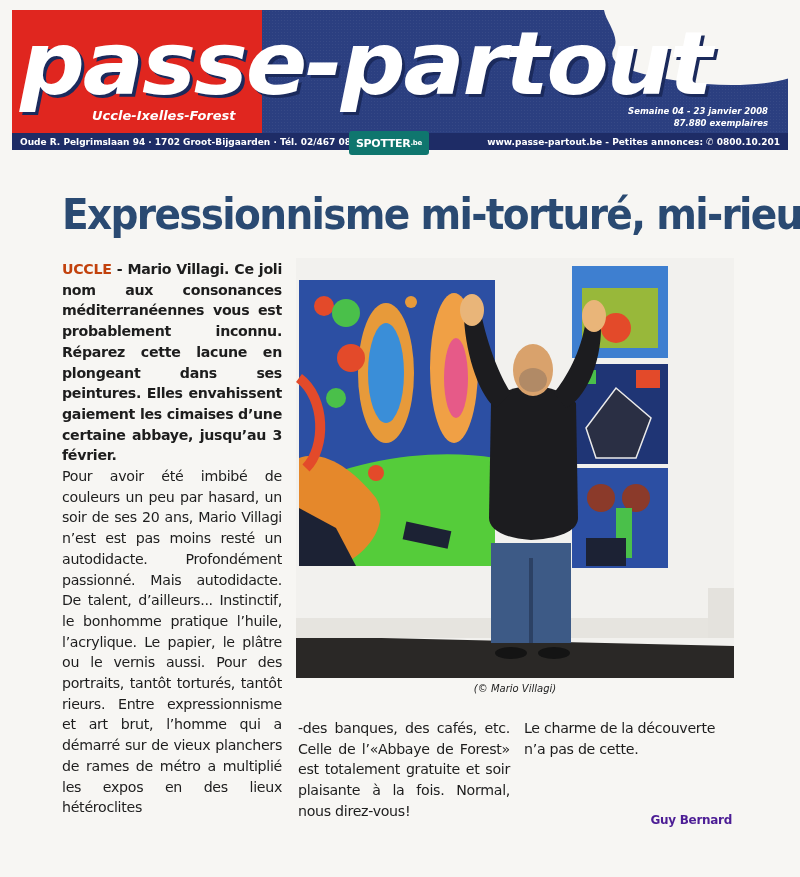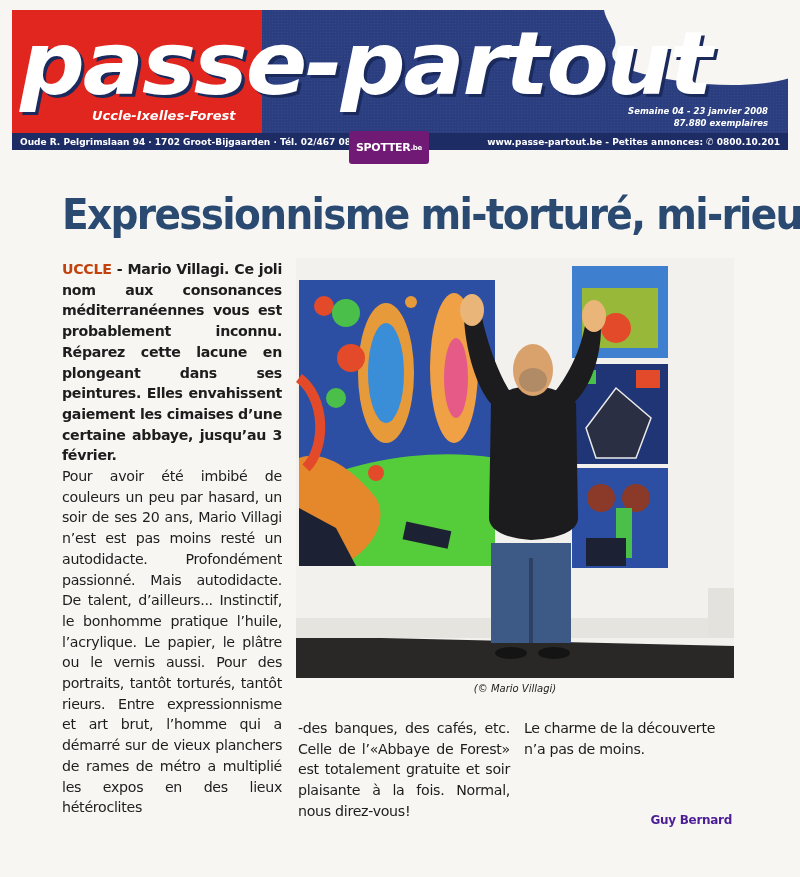--- a/index.html
+++ b/index.html
@@ -17,21 +17,21 @@
               font-style: italic; font-size: 88px; color: #ffffff; letter-spacing: -2px; line-height: 100px;
               text-shadow: 3px 3px 0 #1b2a5c; transform: scaleX(1.03); transform-origin: left; }
   .mh-region { position: absolute; left: 80px; top: 98px; font-family: "DejaVu Sans", sans-serif; font-weight: bold;
                font-style: italic; font-size: 13px; color: #ffffff; }
   .mh-week { position: absolute; right: 20px; top: 95px; text-align: right; font-family: "DejaVu Sans", sans-serif;
              font-style: italic; font-weight: bold; font-size: 8.5px; color: #ffffff; line-height: 12px; }
   .mh-bar { position: absolute; left: 0; top: 123px; width: 776px; height: 17px; background: #1e2c66;
             display: flex; align-items: center; justify-content: space-between; padding: 0 8px; }
   .mh-address { font-family: "DejaVu Sans", sans-serif; font-weight: bold; font-size: 9px; color: #ffffff; white-space: nowrap; }
   .mh-web { font-family: "DejaVu Sans", sans-serif; font-weight: bold; font-size: 9px; color: #ffffff; white-space: nowrap; }
-  .spotter { position: absolute; left: 337px; top: 121px; width: 80px; height: 33px; background: #701a75; border-radius: 3px;
+  .spotter { position: absolute; left: 337px; top: 121px; width: 80px; height: 24px; background: #0f766e; border-radius: 3px;
              color: #fff; font-family: "DejaVu Sans", sans-serif; font-weight: bold; font-size: 11px;
              display: flex; align-items: center; justify-content: center; letter-spacing: -0.3px; }
   .spotter small { font-size: 7px; }
 
   
   .headline { position: absolute; left: 62px; top: 190px; width: 690px; font-family: "DejaVu Sans", sans-serif;
               font-weight: bold; font-size: 42px; color: #2a4a72; letter-spacing: -1.8px; white-space: nowrap;
               transform: scaleX(0.93); transform-origin: left; }
 
   
@@ -138,15 +138,15 @@
     <rect x="412" y="330" width="26" height="50" fill="#e4e2dd"></rect>
   </svg>
 </div>
 <div class="caption">(© Mario Villagi)</div>
 
 <div class="col col-2">
   <p>-des banques, des cafés, etc. Celle de l’«Abbaye de Forest» est totalement gratuite et soir plaisante à la fois. Normal, nous direz-vous!</p>
 </div>
 
 <div class="col col-3">
-  <p>Le charme de la découverte n’a pas de moins.</p>
+  <p>Le charme de la découverte n’a pas de cette.</p>
 </div>
 <div class="byline">Guy Bernard</div>
 
 </body></html>

